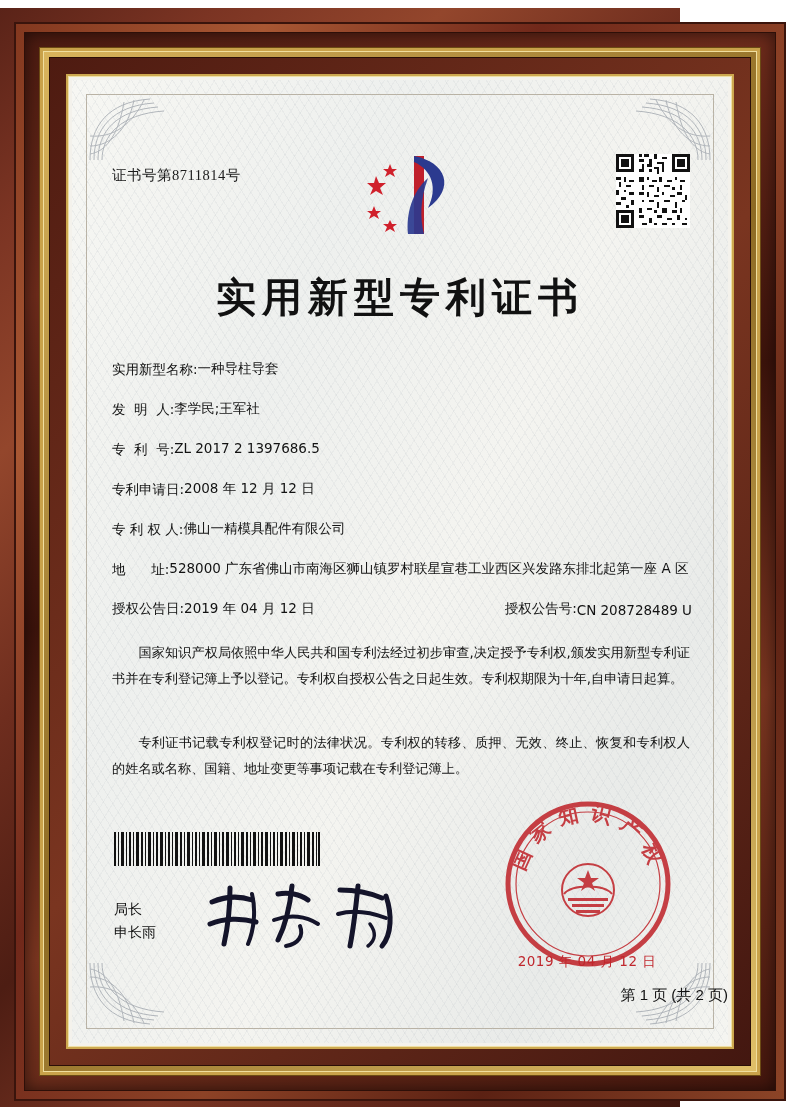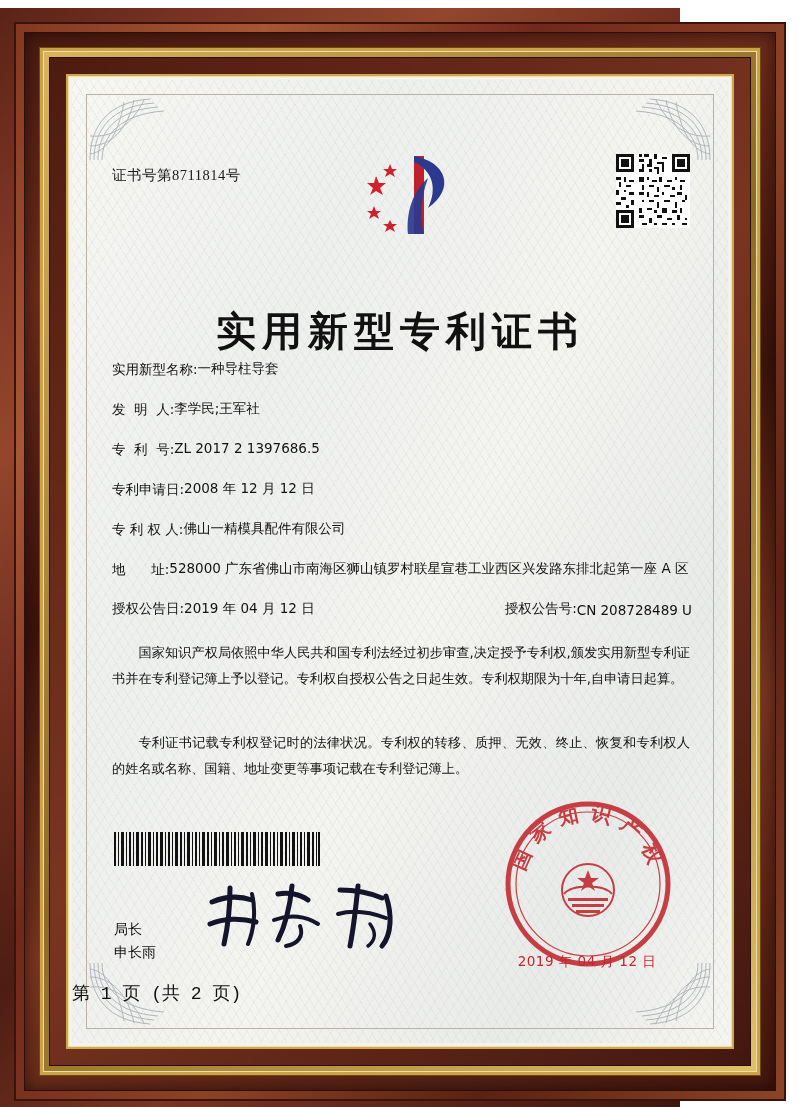--- a/index.html
+++ b/index.html
@@ -136,21 +136,20 @@
   }
   .title {
     position: absolute;
     left: 0; right: 0; top: 190px;
     text-align: center;
     font-size: 40px;
     font-weight: bold;
     letter-spacing: 6px;
     color: #111;
     font-family: "DejaVu Sans", sans-serif;
-    margin-top: 34px;
   }
 
   .fields {
     position: absolute;
     left: 40px; top: 278px;
     width: 580px;
   }
   .field {
     display: flex;
     align-items: flex-end;
@@ -210,34 +209,33 @@
     font-family: "DejaVu Sans", sans-serif;
     letter-spacing: .5px;
   }
   .director {
     position: absolute;
     left: 42px; top: 818px;
     font-size: 14px;
     line-height: 1.65;
     color: #111;
     font-family: "DejaVu Sans", sans-serif;
-    margin-top: 20px;
   }
   .signature {
     position: absolute;
     left: 128px; top: 800px;
     width: 220px; height: 72px;
   }
   .page-no {
     position: absolute;
     left: 0; right: 0; bottom: 38px;
-    text-align: left;
-    font-size: 18px;
+    text-align: right;
+    font-size: 15px;
     color: #111;
-    font-family: Liberation Mono, monospace;
+    font-family: Liberation Sans, sans-serif;
   }
 </style>
 </head>
 <body>
 
 <div class="frame-outer">
   <div class="frame-bevel1"></div>
   <div class="frame-bevel2"></div>
   <div class="frame-gold"></div>
   <div class="frame-inner-dark"></div>

